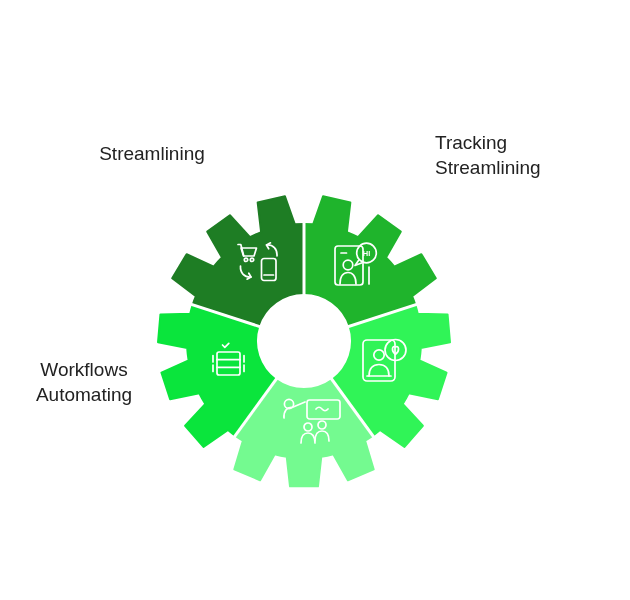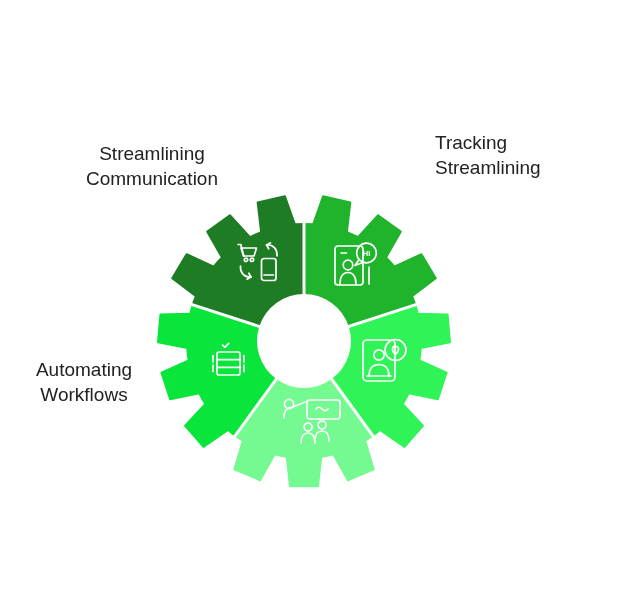--- a/index.html
+++ b/index.html
@@ -84,30 +84,29 @@
       <path d="M -10 3.4 H 13"></path>
       <path d="M -14 -8.5 V -2 M -14 1 V 7.5"></path>
       <path d="M 17 -8.5 V -2 M 17 1 V 7.5"></path>
       <path d="M -4.5 -19 l 2.3 2.3 l 4 -4"></path>
     </g>
   </svg>
 
   
   <div class="seg-label center" style="left:62px;top:141px;width:180px;">
     <div>Streamlining</div>
-    <div>Communication</div>
   </div>
 
   <div class="seg-label left" style="left:403px;top:130px;width:160px;margin-left:32px;">
     <div>Tracking</div>
     <div>Streamlining</div>
   </div>
 
   <div class="seg-label left" style="left:477px;top:357px;width:150px;">
   </div>
 
 
   <div class="seg-label center" style="left:14px;top:357px;width:140px;">
+    <div>Workflows</div>
     <div>Automating</div>
-    <div>Workflows</div>
   </div>
 
 </div>
 
 </body></html>

